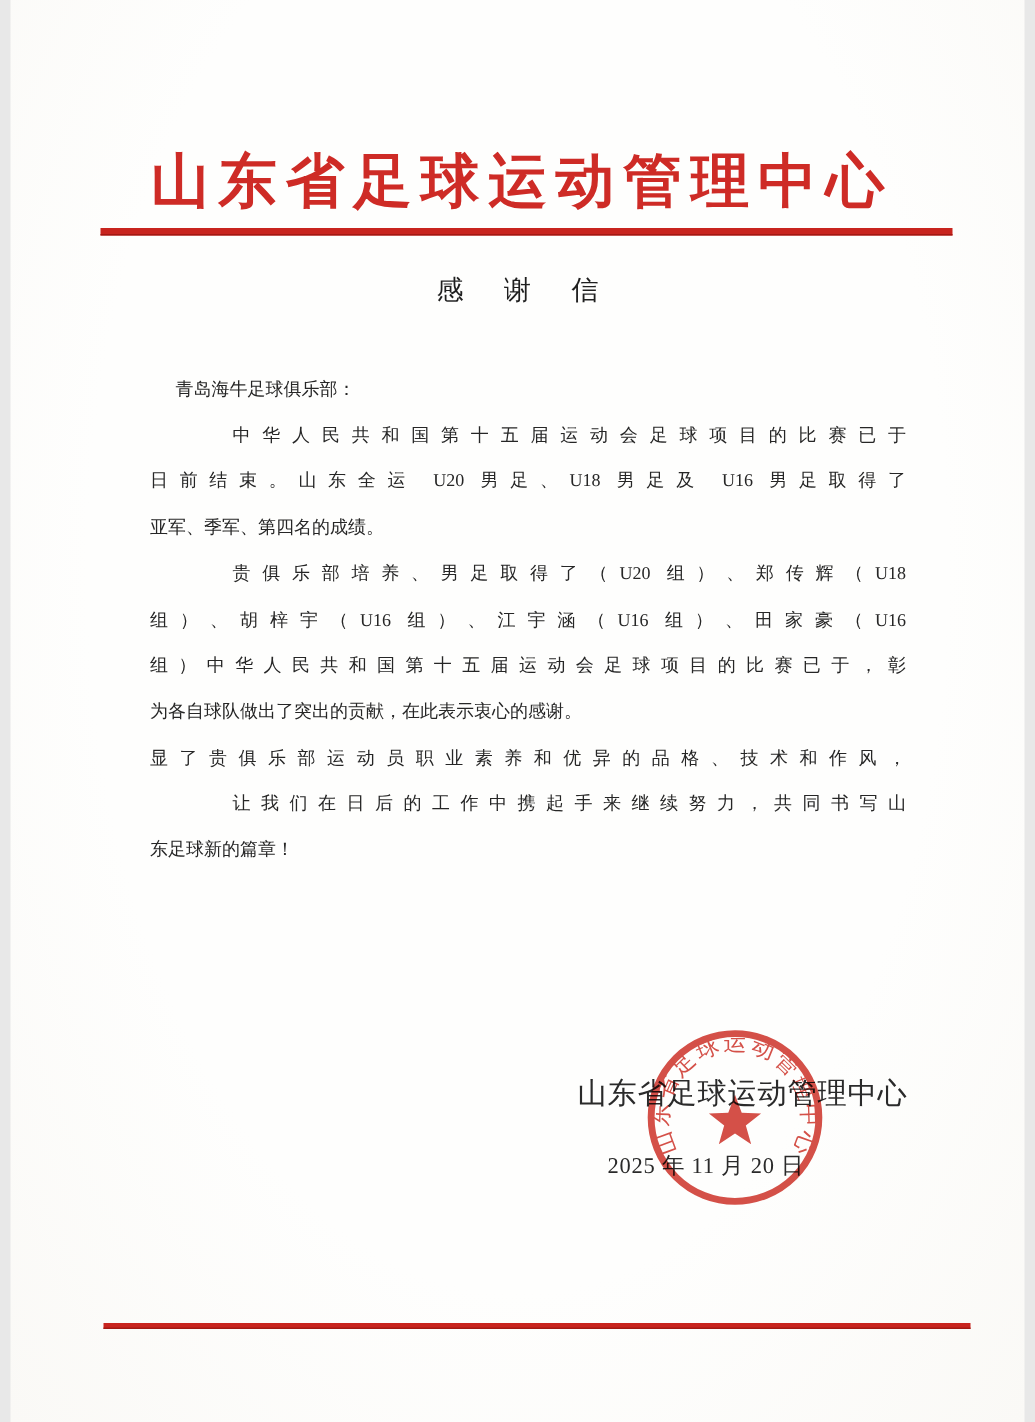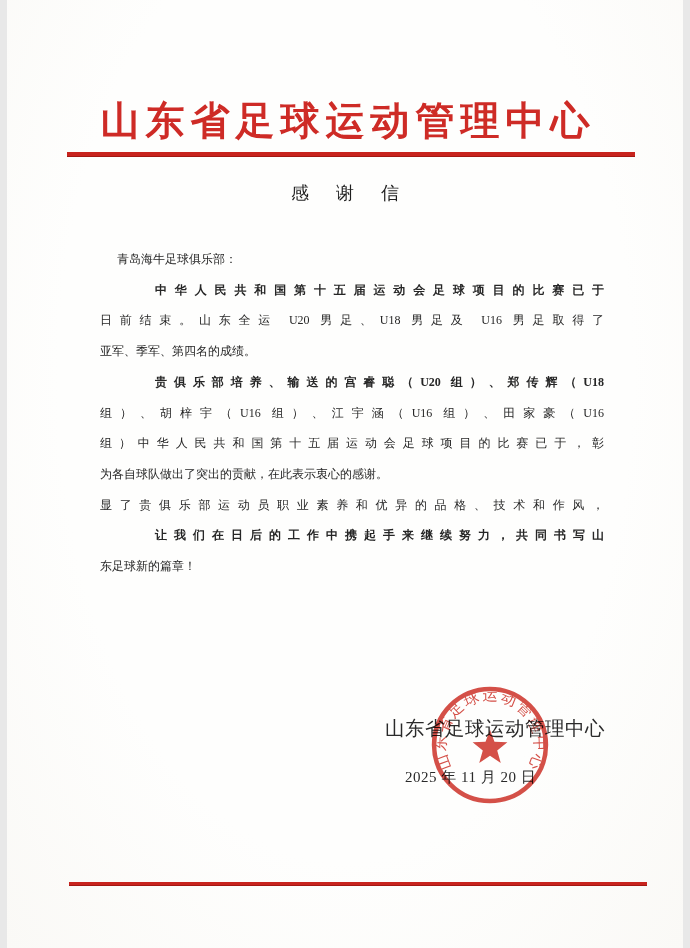--- a/index.html
+++ b/index.html
@@ -34,21 +34,21 @@
   .body-text{
     position:absolute;top:244px;left:93px;width:504px;
     font-size:12px;line-height:30.7px;
   }
   .line{
     width:504px;
     text-align:justify;
     white-space:nowrap;
   }
   .j{text-align-last:justify;}
-  .in{text-indent:55px;font-weight:bold;}
+  .in{text-indent:55px;}
   .sal{text-indent:17px;text-align:left;text-align-last:left;}
   .end{text-align:center;text-align-last:left;}
   .signature{
     position:absolute;top:715px;left:378px;
     font-size:19.5px;letter-spacing:0.5px;
     white-space:nowrap;color:#2a2a2a;
   }
   .sign-date{
     position:absolute;top:768px;left:398px;
     font-size:15px;letter-spacing:0.5px;
@@ -70,21 +70,21 @@
 
   <div class="rule rule-top"></div>
 
   <div class="letter-title">感谢信</div>
 
   <div class="body-text">
     <div class="line sal">青岛海牛足球俱乐部：</div>
     <div class="line in j">中华人民共和国第十五届运动会足球项目的比赛已于</div>
     <div class="line j">日前结束。山东全运 U20 男足、U18 男足及 U16 男足取得了</div>
     <div class="line end">亚军、季军、第四名的成绩。</div>
-    <div class="line in j">贵俱乐部培养、输送的宫睿聪（U20 组）、郑传辉（U18</div>
+    <div class="line in j">贵俱乐部培养、男足取得了（U20 组）、郑传辉（U18</div>
     <div class="line j">组）、胡梓宇（U16 组）、江宇涵（U16 组）、田家豪（U16</div>
     <div class="line j">组）中华人民共和国第十五届运动会足球项目的比赛已于，彰</div>
     <div class="line end">为各自球队做出了突出的贡献，在此表示衷心的感谢。</div>
     <div class="line j">显了贵俱乐部运动员职业素养和优异的品格、技术和作风，</div>
     <div class="line in j">让我们在日后的工作中携起手来继续努力，共同书写山</div>
     <div class="line end">东足球新的篇章！</div>
   </div>
 
   <div class="signature">山东省足球运动管理中心</div>
 

